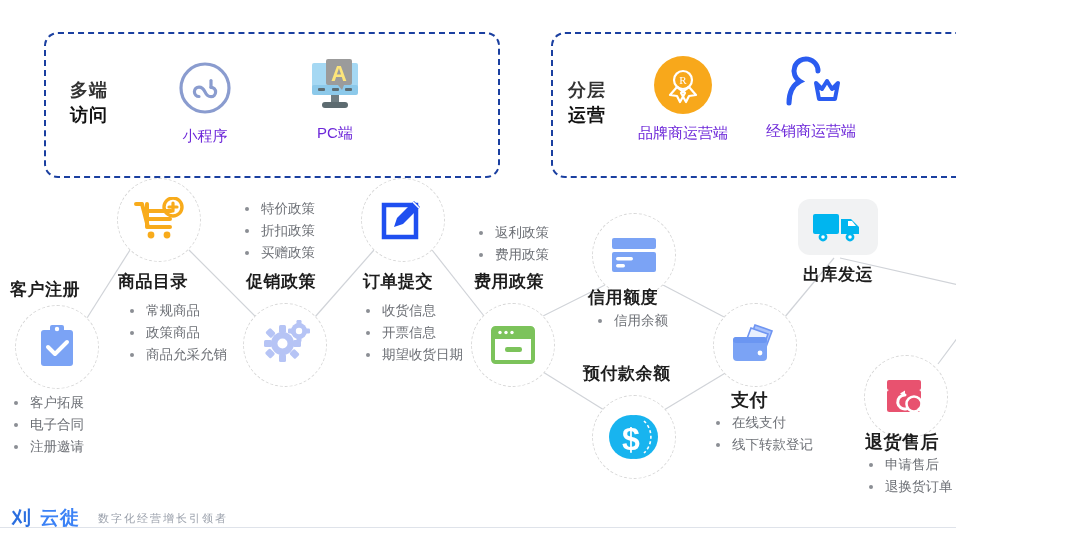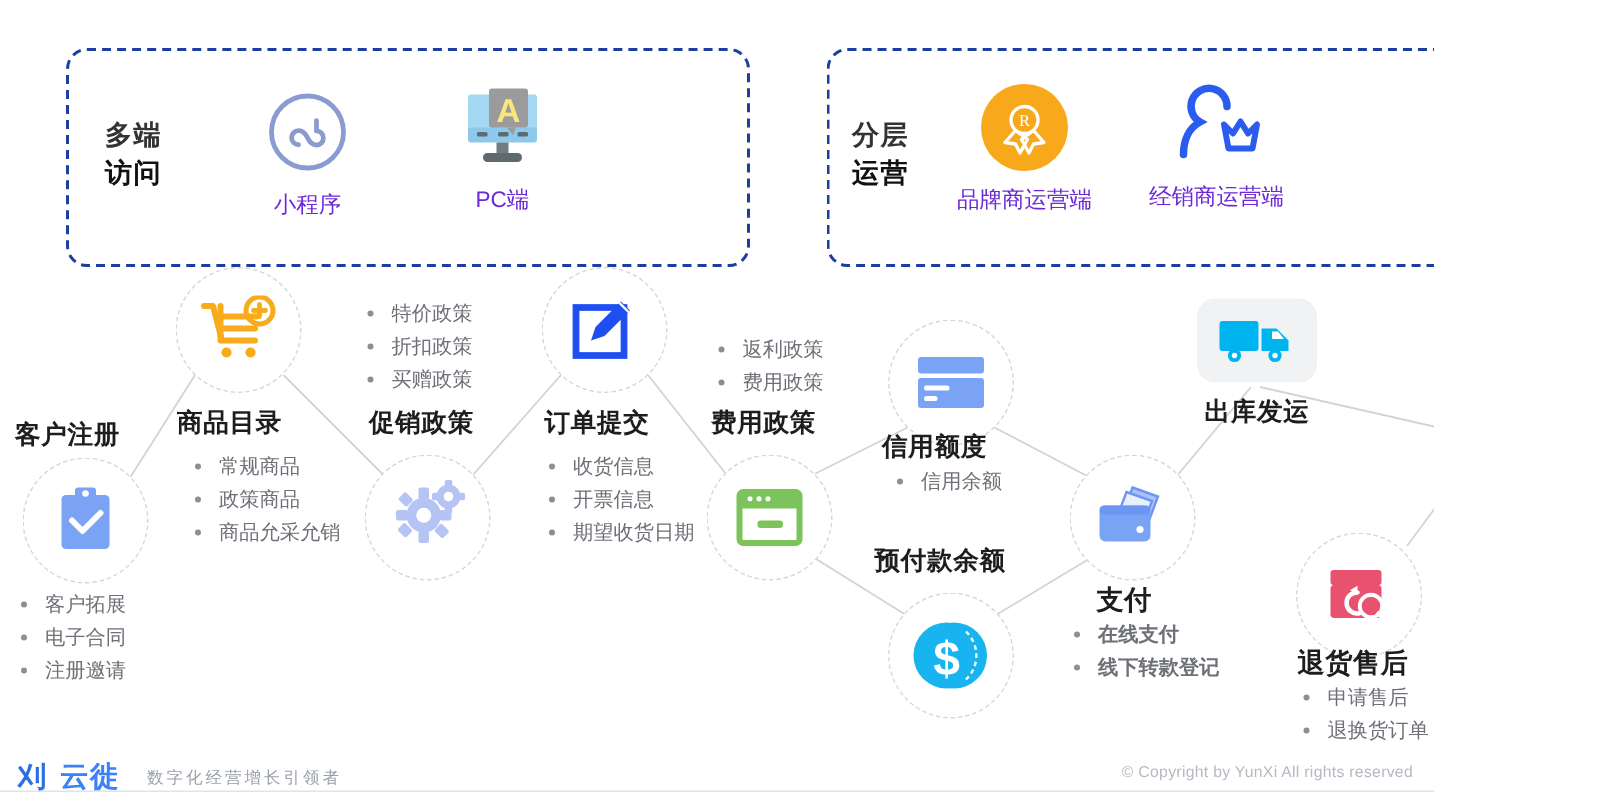--- a/index.html
+++ b/index.html
@@ -347,21 +347,21 @@
   <div class="circle" style="left:713px;top:303px;">
     <svg width="52" height="46" viewBox="0 0 52 46">
       <path d="M26 3l17 6-6 16-17-6z" fill="#a9c2fb" stroke="#6f95f2" stroke-width="1.6"></path>
       <path d="M22 6l17 6-6 16-17-6z" fill="#e8effe" stroke="#6f95f2" stroke-width="1.6"></path>
       <rect x="4" y="15" width="34" height="24" rx="4" fill="#7ba3f5"></rect>
       <rect x="4" y="15" width="34" height="6" rx="3" fill="#6b96f2"></rect>
       <circle cx="31" cy="31" r="2.4" fill="#fff"></circle>
     </svg>
   </div>
   <div class="nodetitle" style="left:731px;top:388px;font-size:18px;">支付</div>
-  <div class="bullets" style="left:714px;top:412px;font-weight:bold;">
+  <div class="bullets" style="left:714px;top:412px;">
     <ul>
       <li>在线支付</li>
       <li>线下转款登记</li>
     </ul>
   </div>
 
   <div class="sqbox" style="left:798px;top:199px;">
     <svg width="52" height="34" viewBox="0 0 52 34">
       <rect x="1" y="4" width="26" height="20" rx="2" fill="#00b5ef"></rect>
       <path d="M29 9h10l8 8v7H29z" fill="#00b5ef"></path>
@@ -410,15 +410,14 @@
   </div>
 
   <div id="footer-rule"></div>
 
   <div id="logo">
     <span class="mark">刈</span>
     <span class="name">云徙</span>
     <span class="slogan">数字化经营增长引领者</span>
   </div>
 
-  <div id="copyright">© Copyright by YunXi All rights reserved</div>
 
 </div>
 
 </body></html>

